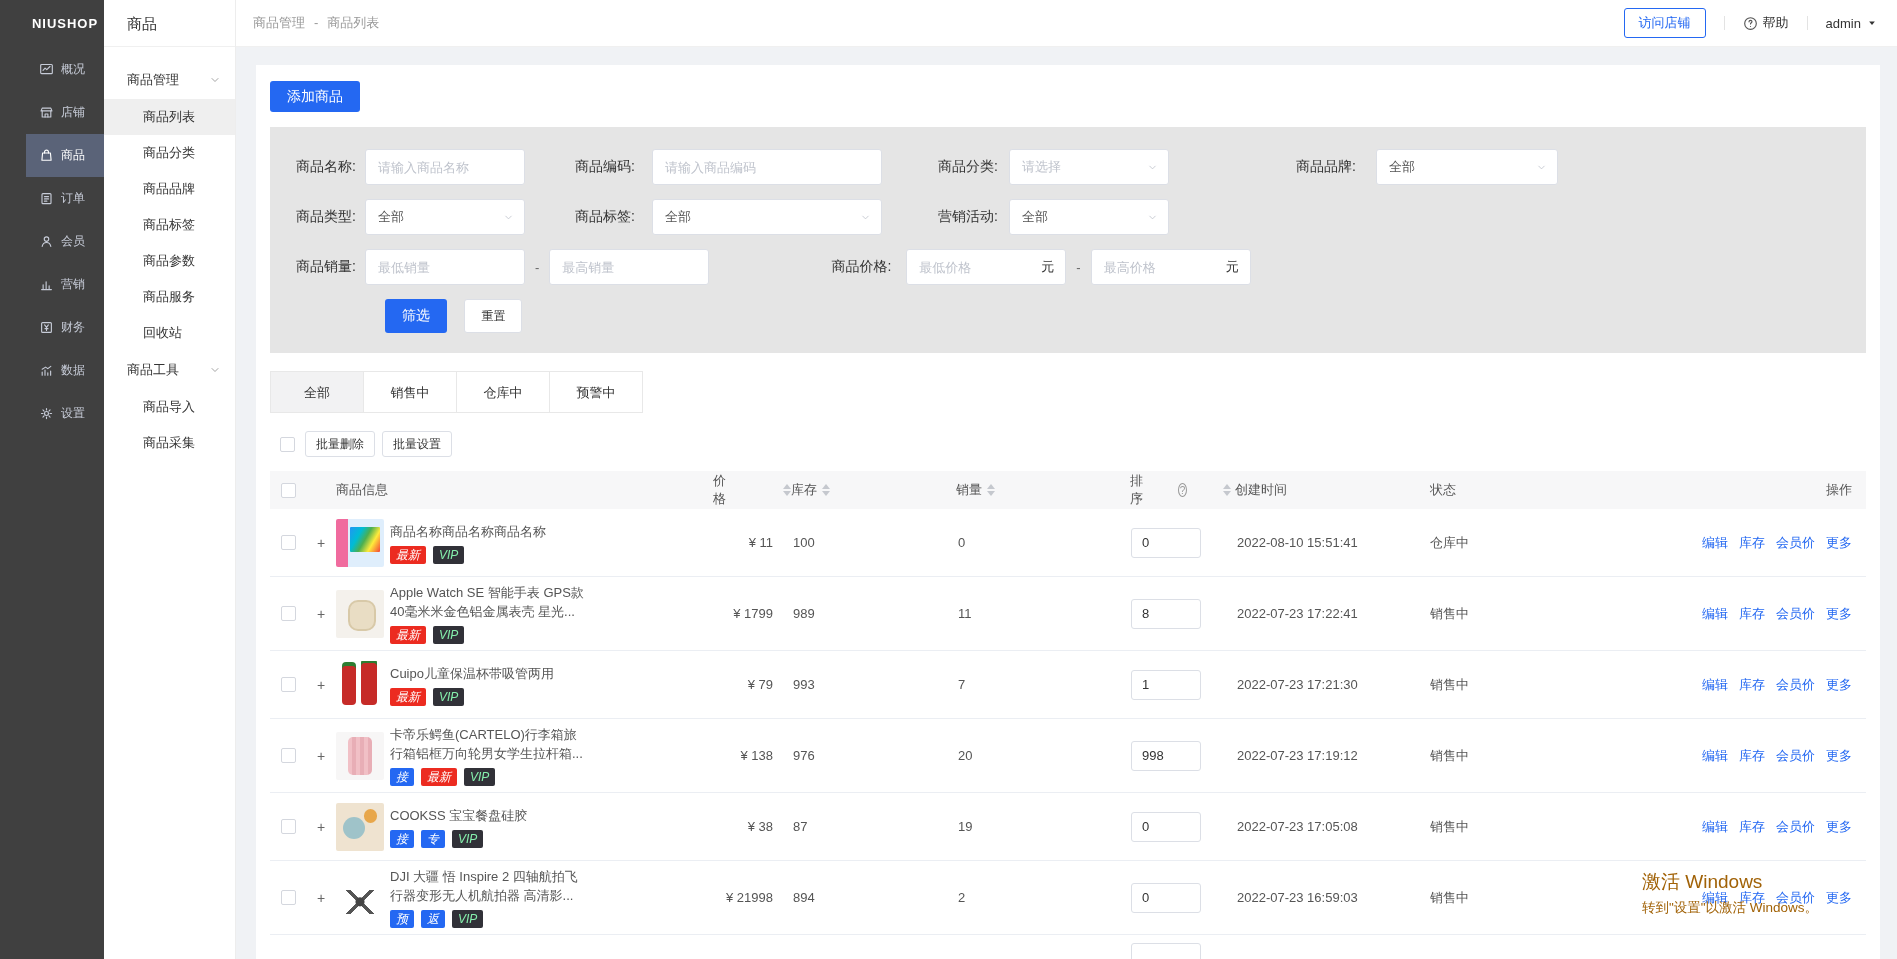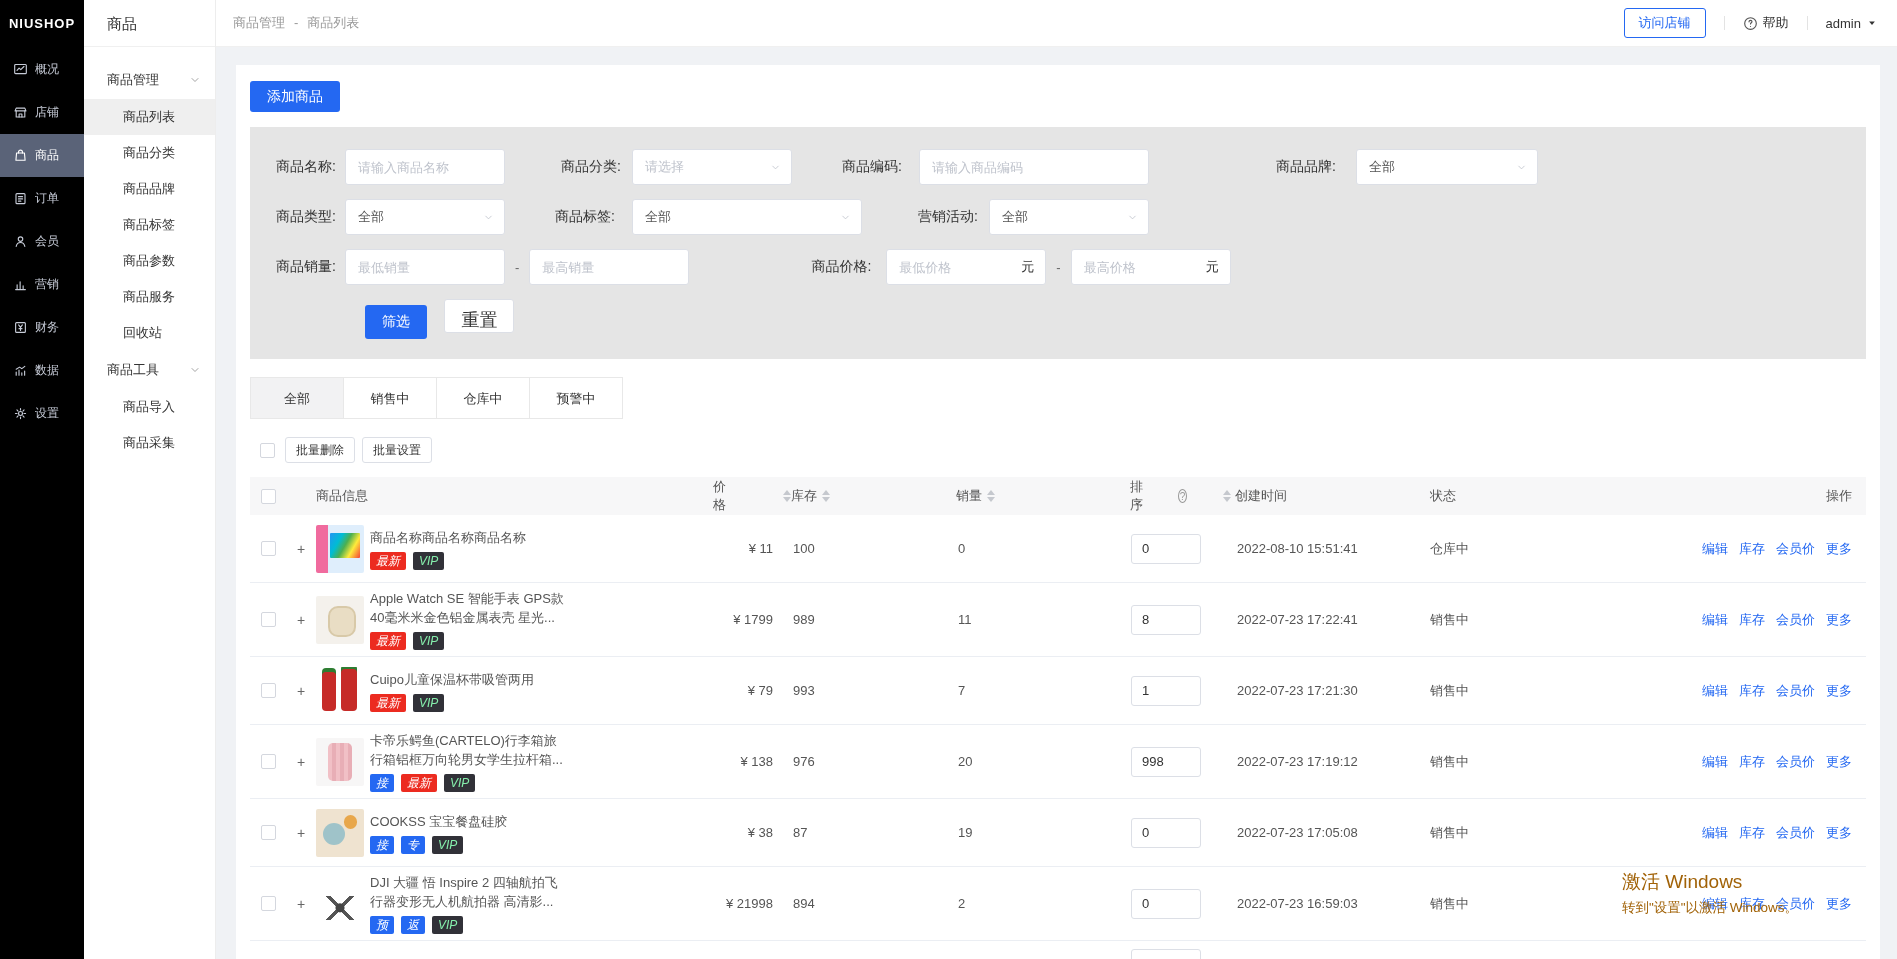--- a/index.html
+++ b/index.html
@@ -1,21 +1,21 @@
 <!DOCTYPE html>
 <html><head>
 <meta charset="utf-8">
 <style>
   * { margin:0; padding:0; box-sizing:border-box; }
   html,body { width:1897px; height:959px; overflow:hidden; }
   body { font-family:"Liberation Sans","DejaVu Sans",sans-serif; background:#fff; color:#333; }
   .app { display:flex; height:100%; }
 
   
-  .pnav { width:84px; background:#000000; flex-shrink:0; color:#c7ccd8; }
+  .pnav { width:104px; background:#404040; flex-shrink:0; color:#c7ccd8;padding-left:26px; }
   .logo { height:48px; line-height:48px; text-align:center; color:#fff; font-weight:bold; font-size:13px; letter-spacing:1px; }
   .pnav-item { height:43px; display:flex; align-items:center; padding-left:13px; font-size:12px; cursor:pointer; }
   .pnav-item.active { background:#5a6378; color:#fff; }
   .pnav-lbl { margin-left:7px; }
   .ic { display:inline-flex; }
   .ic svg { fill:none; stroke:currentColor; stroke-width:1.2; stroke-linecap:round; stroke-linejoin:round; }
   .pnav-ic svg { width:15px; height:15px; }
 
   
   .snav { width:132px; background:#fff; border-right:1px solid #ededed; flex-shrink:0; }
@@ -62,21 +62,21 @@
   .fselect .ic svg { width:11px; height:11px; color:#c0c4cc; }
   .fsel-val.ph { color:#bfc3cc; }
   .range-dash { margin:0 10px; color:#666; font-size:13px; }
   .lbl-sales { width:62px; margin-right:9px; }
   .lbl-price { width:182px; margin-right:15px; }
   .suffix-wrap { position:relative; display:inline-block; }
   .suffix-wrap input { padding-right:30px; width:160px; }
   .unit { position:absolute; right:12px; top:0; line-height:36px; font-size:13px; color:#333; }
   .fbtns { margin-left:91px; margin-top:8px; margin-bottom:4px; }
   .btn-primary { background:#2468f2; color:#fff; border:none; height:34px; padding:0 17px; border-radius:3px; font-size:14px; cursor:pointer; font-family:inherit; }
-  .btn-plain { background:#fff; border:1px solid #dcdfe6; color:#333; height:34px; padding:8px 16px; border-radius:3px; font-size:18px; margin-left:13px; cursor:pointer; font-family:inherit; }
+  .btn-plain { background:#fff; border:1px solid #dcdfe6; color:#333; height:34px; padding:8px 16px; border-radius:3px; font-size:12px; margin-left:13px; cursor:pointer; font-family:inherit; }
 
   
   .tabs { display:flex; margin-top:18px; }
   .tab { min-width:94px; height:42px; line-height:42px; text-align:center; font-size:13px; color:#333; background:#fff; border:1px solid #e8e8e8; margin-left:-1px; cursor:pointer; }
   .tab:first-child { margin-left:0; }
   .tab.active { background:#f2f2f3; }
 
   
   .batch-row { display:flex; align-items:center; margin:18px 0 14px; padding-left:10px; }
   .cb { width:15px; height:15px; border:1px solid #d4d7de; border-radius:2px; background:#fff; display:inline-block; cursor:pointer; flex-shrink:0; }
@@ -318,34 +318,34 @@
       <div class="card">
 
         <button class="add-btn">添加商品</button>
 
         <section class="filter-panel">
           <div class="frow" id="frow1">
               <div class="fcell c1">
                 <span class="flabel">商品名称:</span>
                 <input class="fctrl w160" placeholder="请输入商品名称" style="">
               </div>
+              <div class="fcell c2">
+                <span class="flabel">商品编码:</span>
+                <input class="fctrl w230" placeholder="请输入商品编码" style="">
+              </div>
               <div class="fcell c3">
                 <span class="flabel">商品分类:</span>
                 <div class="fctrl fselect w160">
                   <span class="fsel-val ph">请选择</span>
                   <span class="ic sel-ic">
                     <svg viewBox="0 0 16 16">
                       <path d="M4 6l4 4 4-4"></path>
                     </svg>
                   </span>
                 </div>
-              </div>
-              <div class="fcell c2">
-                <span class="flabel">商品编码:</span>
-                <input class="fctrl w230" placeholder="请输入商品编码" style="">
               </div>
               <div class="fcell c4">
                 <span class="flabel">商品品牌:</span>
                 <div class="fctrl fselect w182">
                   <span class="fsel-val">全部</span>
                   <span class="ic sel-ic">
                     <svg viewBox="0 0 16 16">
                       <path d="M4 6l4 4 4-4"></path>
                     </svg>
                   </span>

